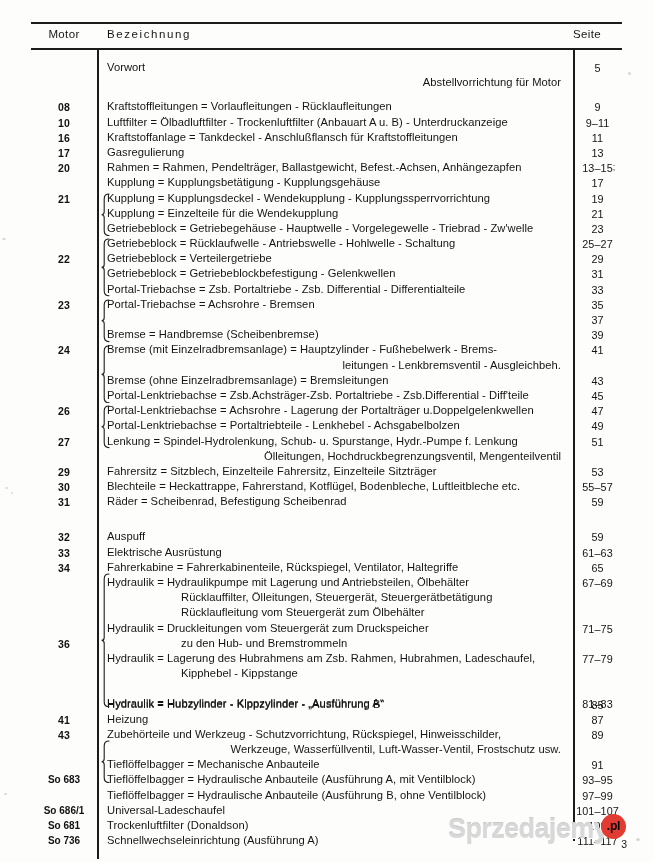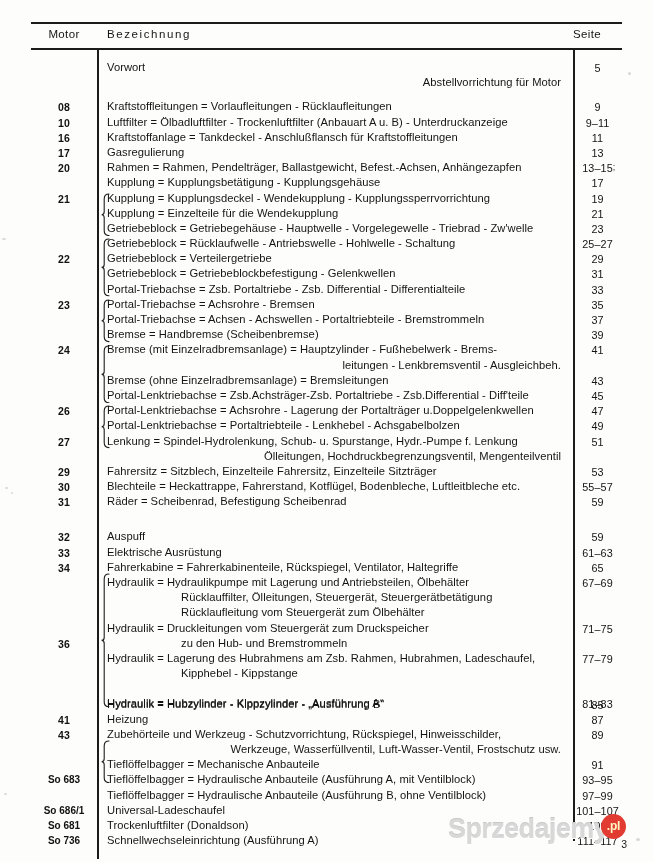--- a/index.html
+++ b/index.html
@@ -168,21 +168,21 @@
     font-family: "Liberation Sans", sans-serif;
   }
   #wm-badge {
     position: absolute;
     left: 153px;
     top: 6px;
     width: 25px;
     height: 25px;
     border-radius: 50%;
     background: #e23b32;
-    color: #fef9c3;
+    color: #000000;
     font-size: 12px;
     font-weight: bold;
     text-align: center;
     line-height: 25px;
     letter-spacing: -0.2px;
   }
 </style>
 </head>
 <body>
 
@@ -278,21 +278,20 @@
         <div class="row" style="top: 0px;">
           <div class="desc">Portal-Triebachse = Zsb. Portaltriebe - Zsb. Differential - Differentialteile</div>
           <div class="pg">33</div>
         </div>
         <div class="row" style="top: 0px;">
           <div class="grp">23</div>
           <div class="desc">Portal-Triebachse = Achsrohre - Bremsen</div>
           <div class="pg">35</div>
         </div>
         <div class="row" style="top: 0px;">
-          <div class="desc">Portal-Triebachse = Achsen - Achswellen - Portaltriebteile - Bremstrommeln</div>
           <div class="pg">37</div>
         </div>
         <div class="row" style="top: 0px;">
           <div class="desc">Bremse = Handbremse (Scheibenbremse)</div>
           <div class="pg">39</div>
         </div>
         <div class="row" style="top: 0px;">
           <div class="grp">24</div>
           <div class="desc">Bremse (mit Einzelradbremsanlage) = Hauptzylinder - Fußhebelwerk - Brems-</div>
           <div class="pg">41</div>

